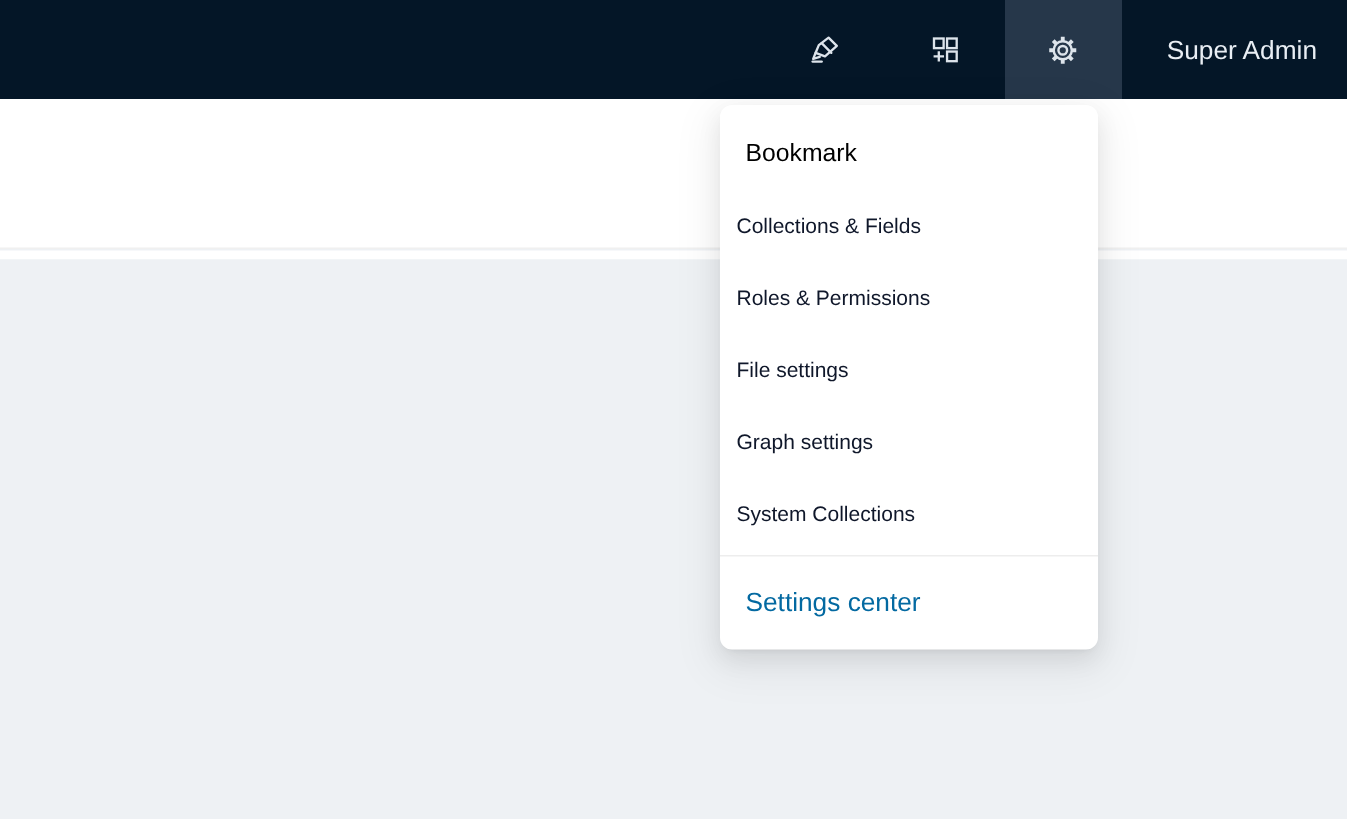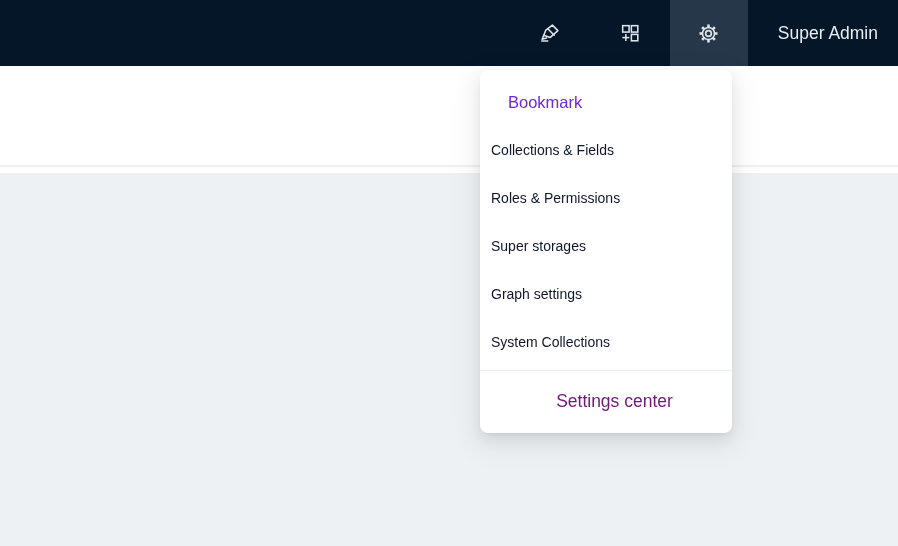--- a/index.html
+++ b/index.html
@@ -74,22 +74,22 @@
     background: #ffffff;
     border-radius: 8px;
     box-shadow: 0 6px 16px 0 rgba(0,0,0,0.08),
                 0 3px 6px -4px rgba(0,0,0,0.12),
                 0 9px 28px 8px rgba(0,0,0,0.05);
     padding: 12px 0 12px 0;
   }
   .dropdown .group-title {
     height: 40px;
     line-height: 40px;
-    padding-left: 28px;
-    color: #6d28d9;
+    padding-left: 17px;
+    color: #000000;
     font-size: 16.5px;
   }
   .dropdown ul { list-style: none; }
   .dropdown li {
     height: 40px;
     line-height: 40px;
     margin: 8px 0;
     padding-left: 11px;
     color: #0f172a;
     font-size: 14px;
@@ -98,24 +98,23 @@
   .dropdown .divider {
     height: 1px;
     background: #ededed;
     margin: 6px 0;
   }
   .dropdown .footer-item {
     height: 40px;
     line-height: 40px;
     margin-top: 10px;
     padding-left: 17px;
-    color: #701a75;
+    color: #0369a1;
     font-size: 17.5px;
     cursor: pointer;
-    text-align: center;
   }
 </style>
 </head>
 <body>
 
 <header class="topbar">
   <button class="nav-icon-btn">
     <span>
       <svg width="22" height="22" viewBox="0 0 24 24" fill="none" stroke="currentColor" stroke-width="1.7" stroke-linejoin="round" stroke-linecap="round">
         <path d="M14.6 3.4l6 6L12 17l-6.8-2.6 2.3-5.6z"></path>
@@ -161,19 +160,19 @@
 
 <div class="page-header-band"></div>
 <div class="page-header-strip"></div>
 <main class="page-content"></main>
 
 <div class="dropdown">
   <div class="group-title">Bookmark</div>
   <ul>
     <li>Collections &amp; Fields</li>
     <li>Roles &amp; Permissions</li>
-    <li>Super storages</li>
+    <li>File settings</li>
     <li>Graph settings</li>
     <li>System Collections</li>
   </ul>
   <div class="divider"></div>
   <div class="footer-item">Settings center</div>
 </div>
 
 </body></html>

